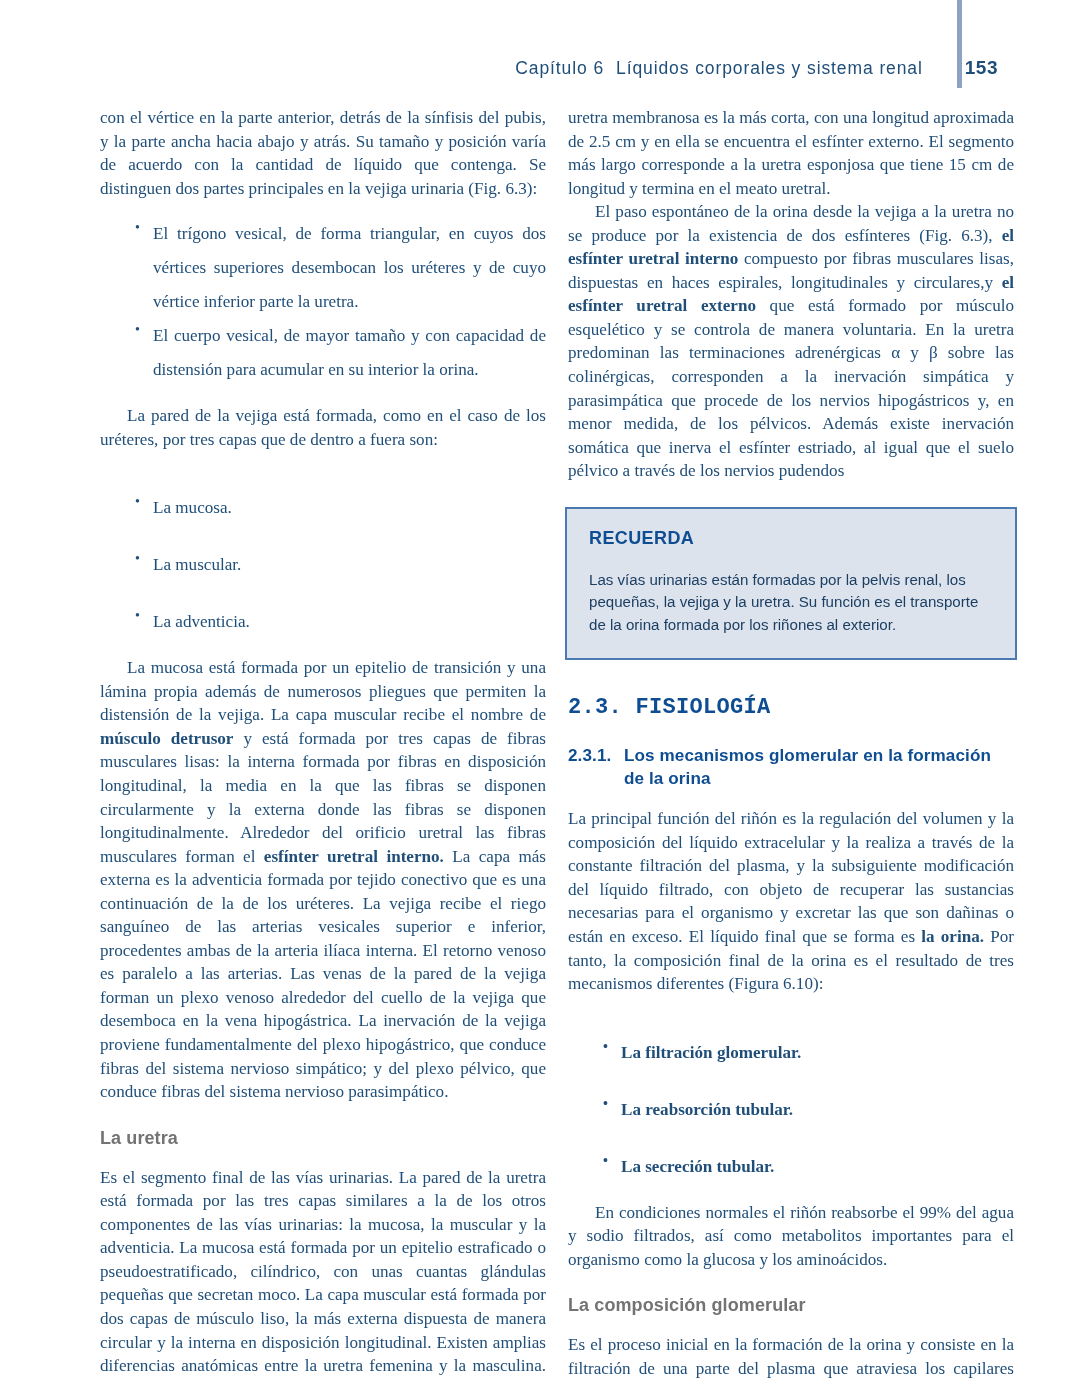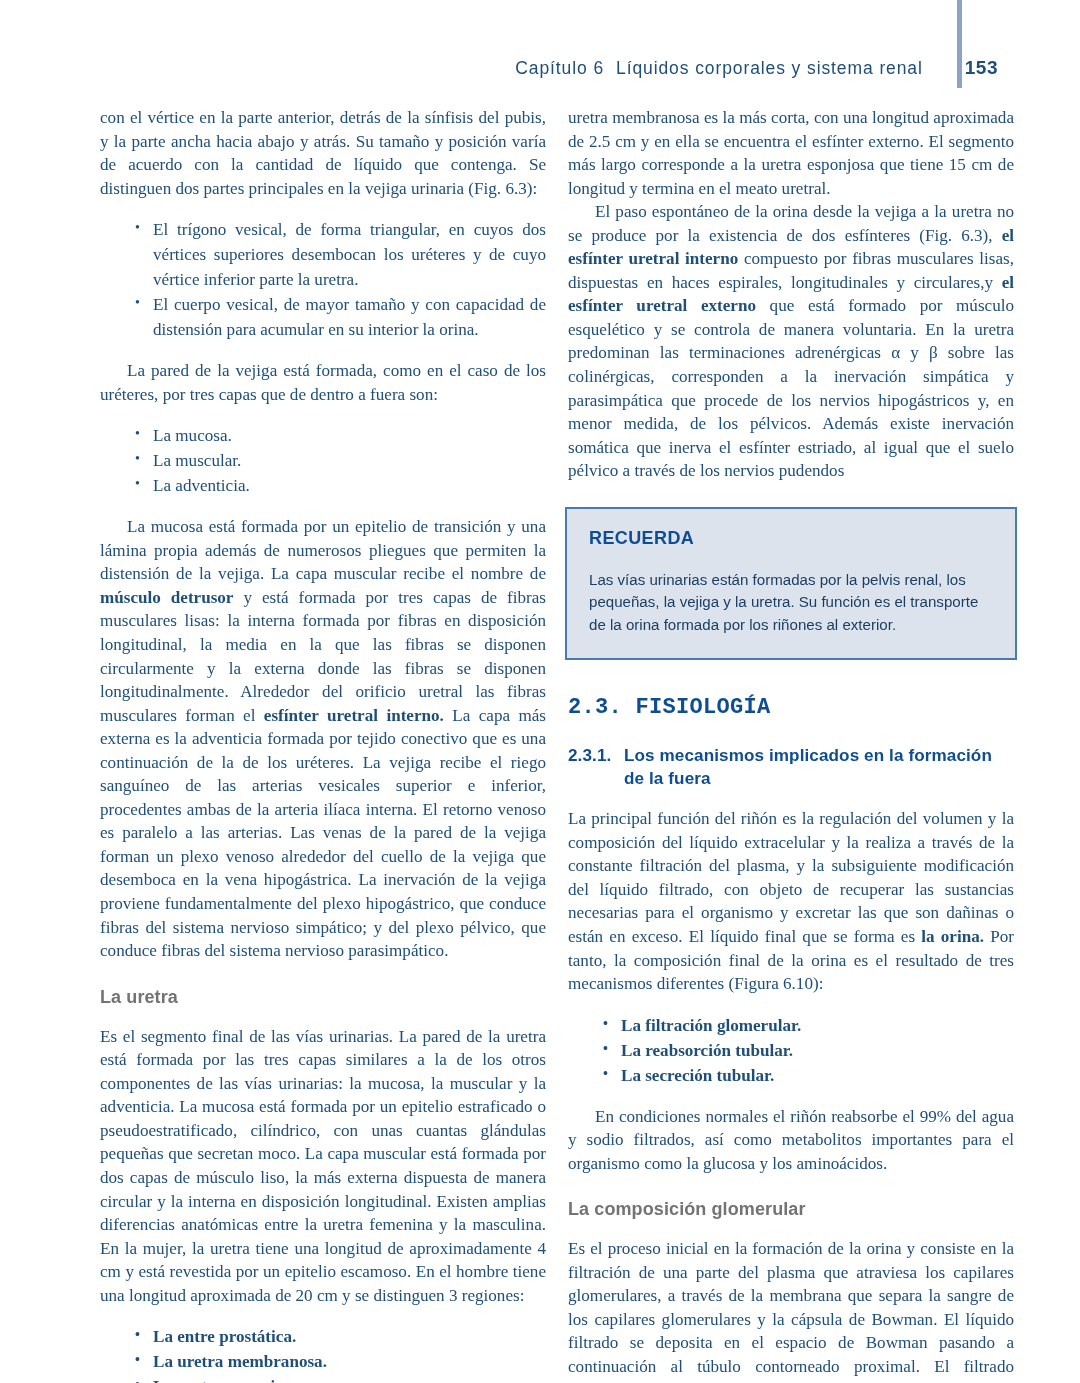--- a/index.html
+++ b/index.html
@@ -104,33 +104,33 @@
   ul.bullets {
     margin: 0;
     padding: 0;
     list-style: none;
   }
   ul.bullets li {
     position: relative;
     padding-left: 18px;
     margin-left: 35px;
     font-size: 17.1px;
-    line-height: 25px;
+    line-height: 34px;
     text-align: justify;
     color: #1f4e79;
   }
   ul.bullets li::before {
     content: "•";
     position: absolute;
     left: 0;
     top: -1px;
     font-size: 14px;
     line-height: 23.55px;
   }
-  ul.bullets.tight li { text-align: left; }
+  ul.bullets.tight li { text-align: left; margin-top: 23px; }
   ul.bullets.bold li { font-weight: bold; }
 
   
   h4.subhead {
     margin: 0;
     font-family: "Liberation Sans", "DejaVu Sans", sans-serif;
     font-size: 18px;
     font-weight: bold;
     color: #737373;
     letter-spacing: 0.1px;
@@ -264,21 +264,21 @@
         <div class="callout-body">Las vías urinarias están formadas por la pelvis renal, los pequeñas, la vejiga y la uretra. Su función es el transporte de la orina formada por los riñones al exterior.</div>
       </div>
 
       <div class="gap-lg"></div>
       <div class="gap-sm"></div>
 
       <h2 class="sec">2.3. FISIOLOGÍA</h2>
 
       <div class="gap-lg"></div>
 
-      <h3 class="subsec"><span class="num">2.3.1.</span><span class="txt">Los mecanismos implicados en la formación de la fuera</span></h3>
+      <h3 class="subsec"><span class="num">2.3.1.</span><span class="txt">Los mecanismos glomerular en la formación de la orina</span></h3>
 
       <div class="gap-md"></div>
 
       <p class="body"><span>La principal función del riñón es la regulación del volumen y la composición del líquido extracelular y la realiza a través de la constante filtración del plasma, y la subsiguiente modificación del líquido filtrado, con objeto de recuperar las sustancias necesarias para el organismo y excretar las que son dañinas o están en exceso. El líquido final que se forma es </span><b>la orina.</b><span> Por tanto, la composición final de la orina es el resultado de tres mecanismos diferentes (Figura 6.10):</span></p>
 
       <div class="gap-md"></div>
 
       <ul class="bullets tight bold">
         <li>La filtración glomerular.</li>
         <li>La reabsorción tubular.</li>

